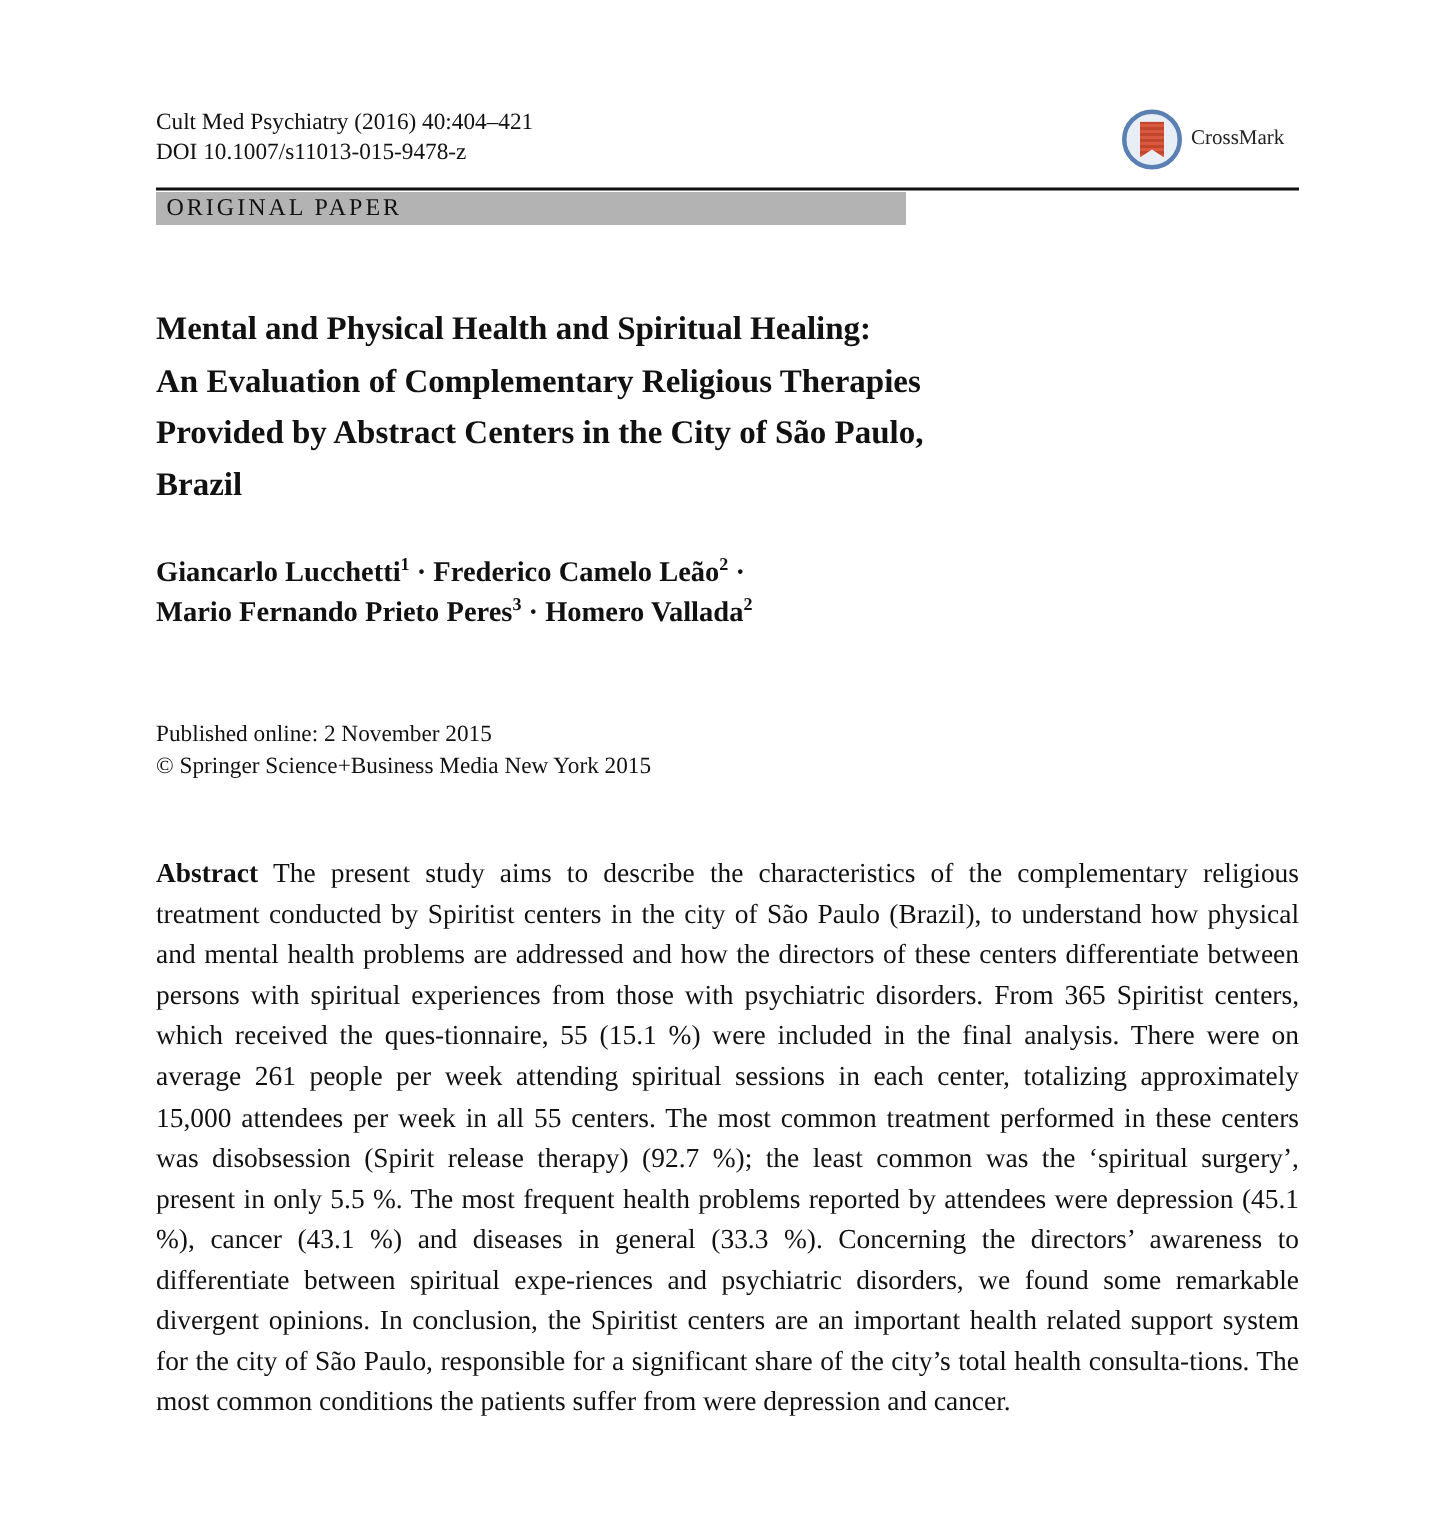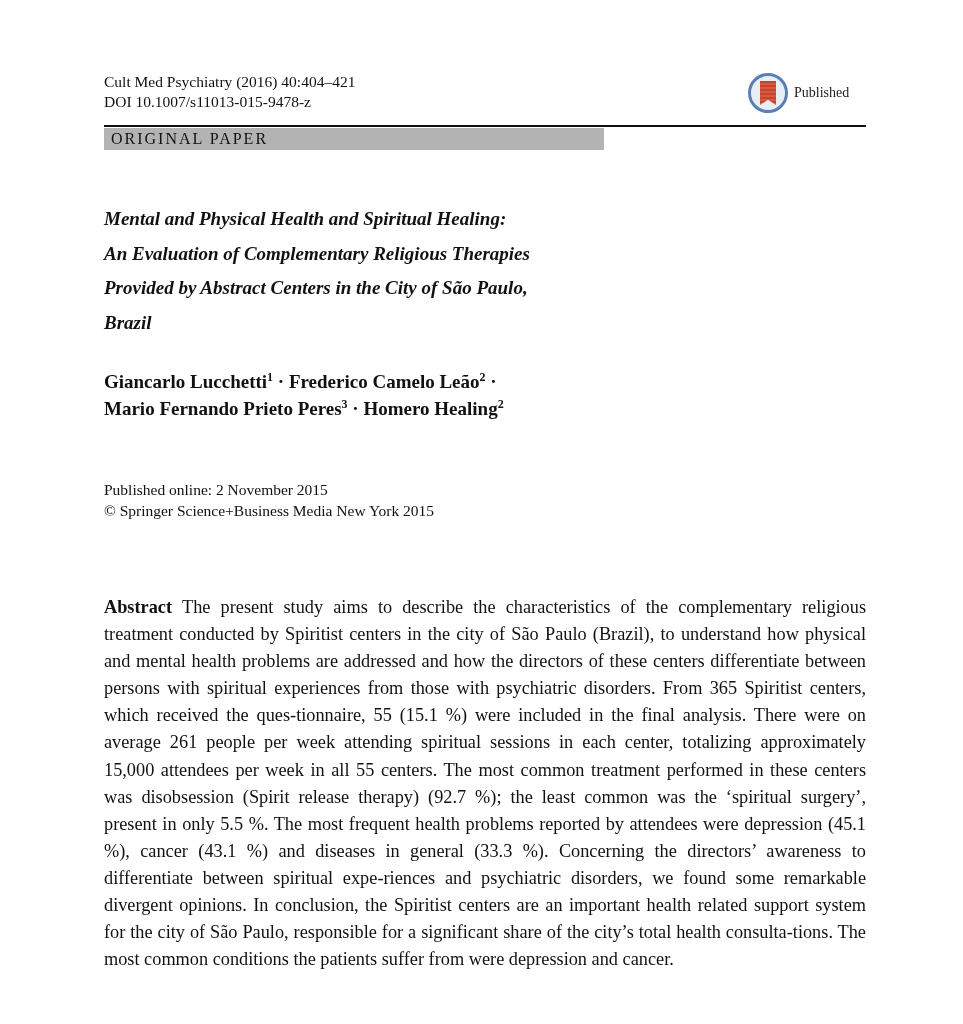--- a/index.html
+++ b/index.html
@@ -5,60 +5,60 @@
   html, body { margin: 0; padding: 0; background: #ffffff; }
   body { width: 963px; height: 1024px; position: relative; overflow: hidden; font-family: "Liberation Serif", "DejaVu Serif", serif; color: #111; }
   .journal { position: absolute; left: 104px; top: 72px; font-size: 15.5px; line-height: 20px; }
   .crossmark { position: absolute; left: 748px; top: 73px; display: flex; align-items: center; }
   .cm-circle { width: 40px; height: 40px; border-radius: 50%; border: 3px solid #5a7fb3; box-sizing: border-box; display: flex; align-items: center; justify-content: center; background: #e8eef6; }
   .cm-ribbon { width: 16px; height: 24px; background: repeating-linear-gradient(#c0462e 0 2px, #d9583e 2px 4px); clip-path: polygon(0 0, 100% 0, 100% 100%, 50% 78%, 0 100%); }
   .cm-label { font-size: 14px; margin-left: 6px; color: #222; }
   .rule { position: absolute; left: 104px; top: 125px; width: 762px; height: 2px; background: #111; }
   .banner { position: absolute; left: 104px; top: 128px; width: 500px; height: 22px; background: #b3b3b3; }
   .banner span { font-size: 16px; letter-spacing: 2px; margin-left: 7px; line-height: 22px; color: #111; margin-top: 40px; }
-  .title { position: absolute; left: 104px; top: 202px; width: 760px; font-weight: bold; font-size: 19px; line-height: 34.5px; font-style: italic; }
+  .title { position: absolute; left: 104px; top: 202px; width: 760px; font-weight: bold; font-size: 22px; line-height: 34.5px; }
   .authors { position: absolute; left: 104px; top: 369px; font-weight: bold; font-size: 19px; line-height: 26.5px; }
   .authors sup { font-size: 12px; line-height: 0; }
   .pubinfo { position: absolute; left: 104px; top: 480px; font-size: 15.5px; line-height: 20.5px; }
-  .abstract { position: absolute; left: 104px; top: 569px; width: 762px; font-size: 18.3px; line-height: 27.1px; text-align: justify; margin-top: 25px; }
+  .abstract { position: absolute; left: 104px; top: 569px; width: 762px; font-size: 18.3px; line-height: 27.1px; text-align: justify; }
   .abstract .label { font-weight: bold; margin-right: 10px; }
 </style>
 </head>
 <body>
 
 <div class="journal">
   <div>Cult Med Psychiatry (2016) 40:404–421</div>
   <div>DOI 10.1007/s11013-015-9478-z</div>
 </div>
 
 <div class="crossmark">
   <div class="cm-circle">
       <div class="cm-ribbon"></div>
     </div>
-  <span class="cm-label">Published</span>
+  <span class="cm-label">CrossMark</span>
 </div>
 
 <div class="rule"></div>
 <div class="banner">
   <span>ORIGINAL PAPER</span>
 </div>
 
 <div class="title">
   <div>Mental and Physical Health and Spiritual Healing:</div>
   <div>An Evaluation of Complementary Religious Therapies</div>
   <div>Provided by Abstract Centers in the City of São Paulo,</div>
   <div>Brazil</div>
 </div>
 
 <div class="authors">
   <div>
     <span>Giancarlo Lucchetti</span><sup>1</sup><span> · </span><span>Frederico Camelo Leão</span><sup>2</sup><span> · </span>
   </div>
   <div>
-    <span>Mario Fernando Prieto Peres</span><sup>3</sup><span> · </span><span>Homero Healing</span><sup>2</sup>
+    <span>Mario Fernando Prieto Peres</span><sup>3</sup><span> · </span><span>Homero Vallada</span><sup>2</sup>
   </div>
 </div>
 
 <div class="pubinfo">
   <div>Published online: 2 November 2015</div>
   <div>© Springer Science+Business Media New York 2015</div>
 </div>
 
 <div class="abstract">
   <span class="label">Abstract</span><span>The present study aims to describe the characteristics of the complementary religious treatment conducted by Spiritist centers in the city of São Paulo (Brazil), to understand how physical and mental health problems are addressed and how the directors of these centers differentiate between persons with spiritual experiences from those with psychiatric disorders. From 365 Spiritist centers, which received the ques-tionnaire, 55 (15.1 %) were included in the final analysis. There were on average 261 people per week attending spiritual sessions in each center, totalizing approximately 15,000 attendees per week in all 55 centers. The most common treatment performed in these centers was disobsession (Spirit release therapy) (92.7 %); the least common was the ‘spiritual surgery’, present in only 5.5 %. The most frequent health problems reported by attendees were depression (45.1 %), cancer (43.1 %) and diseases in general (33.3 %). Concerning the directors’ awareness to differentiate between spiritual expe-riences and psychiatric disorders, we found some remarkable divergent opinions. In conclusion, the Spiritist centers are an important health related support system for the city of São Paulo, responsible for a significant share of the city’s total health consulta-tions. The most common conditions the patients suffer from were depression and cancer.</span>

